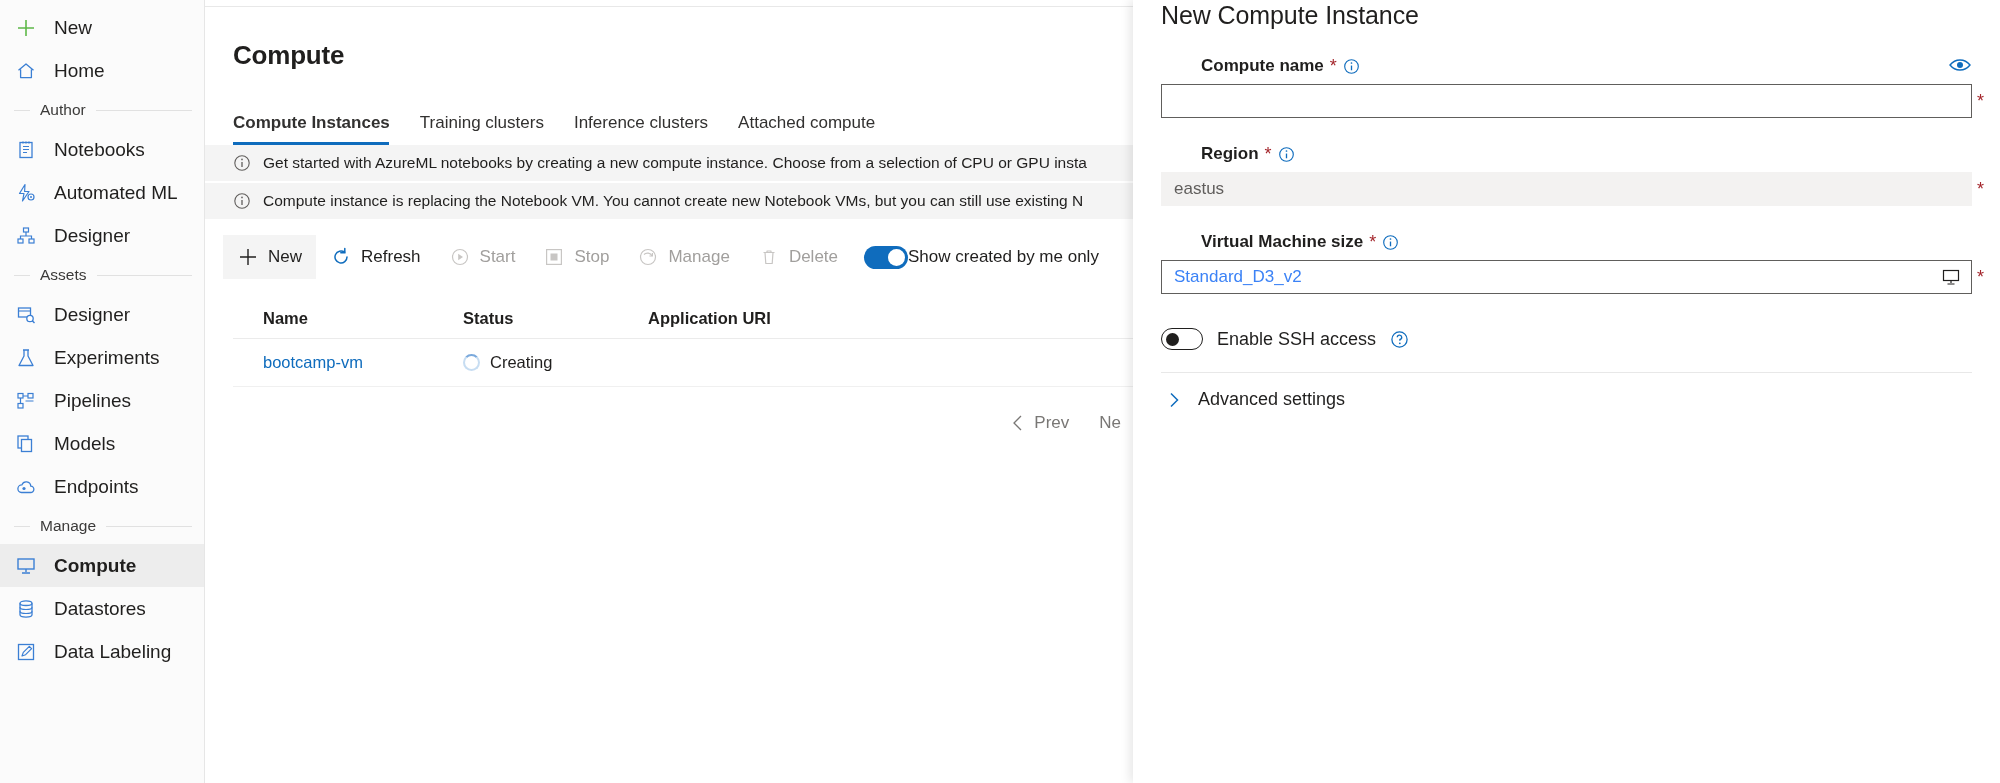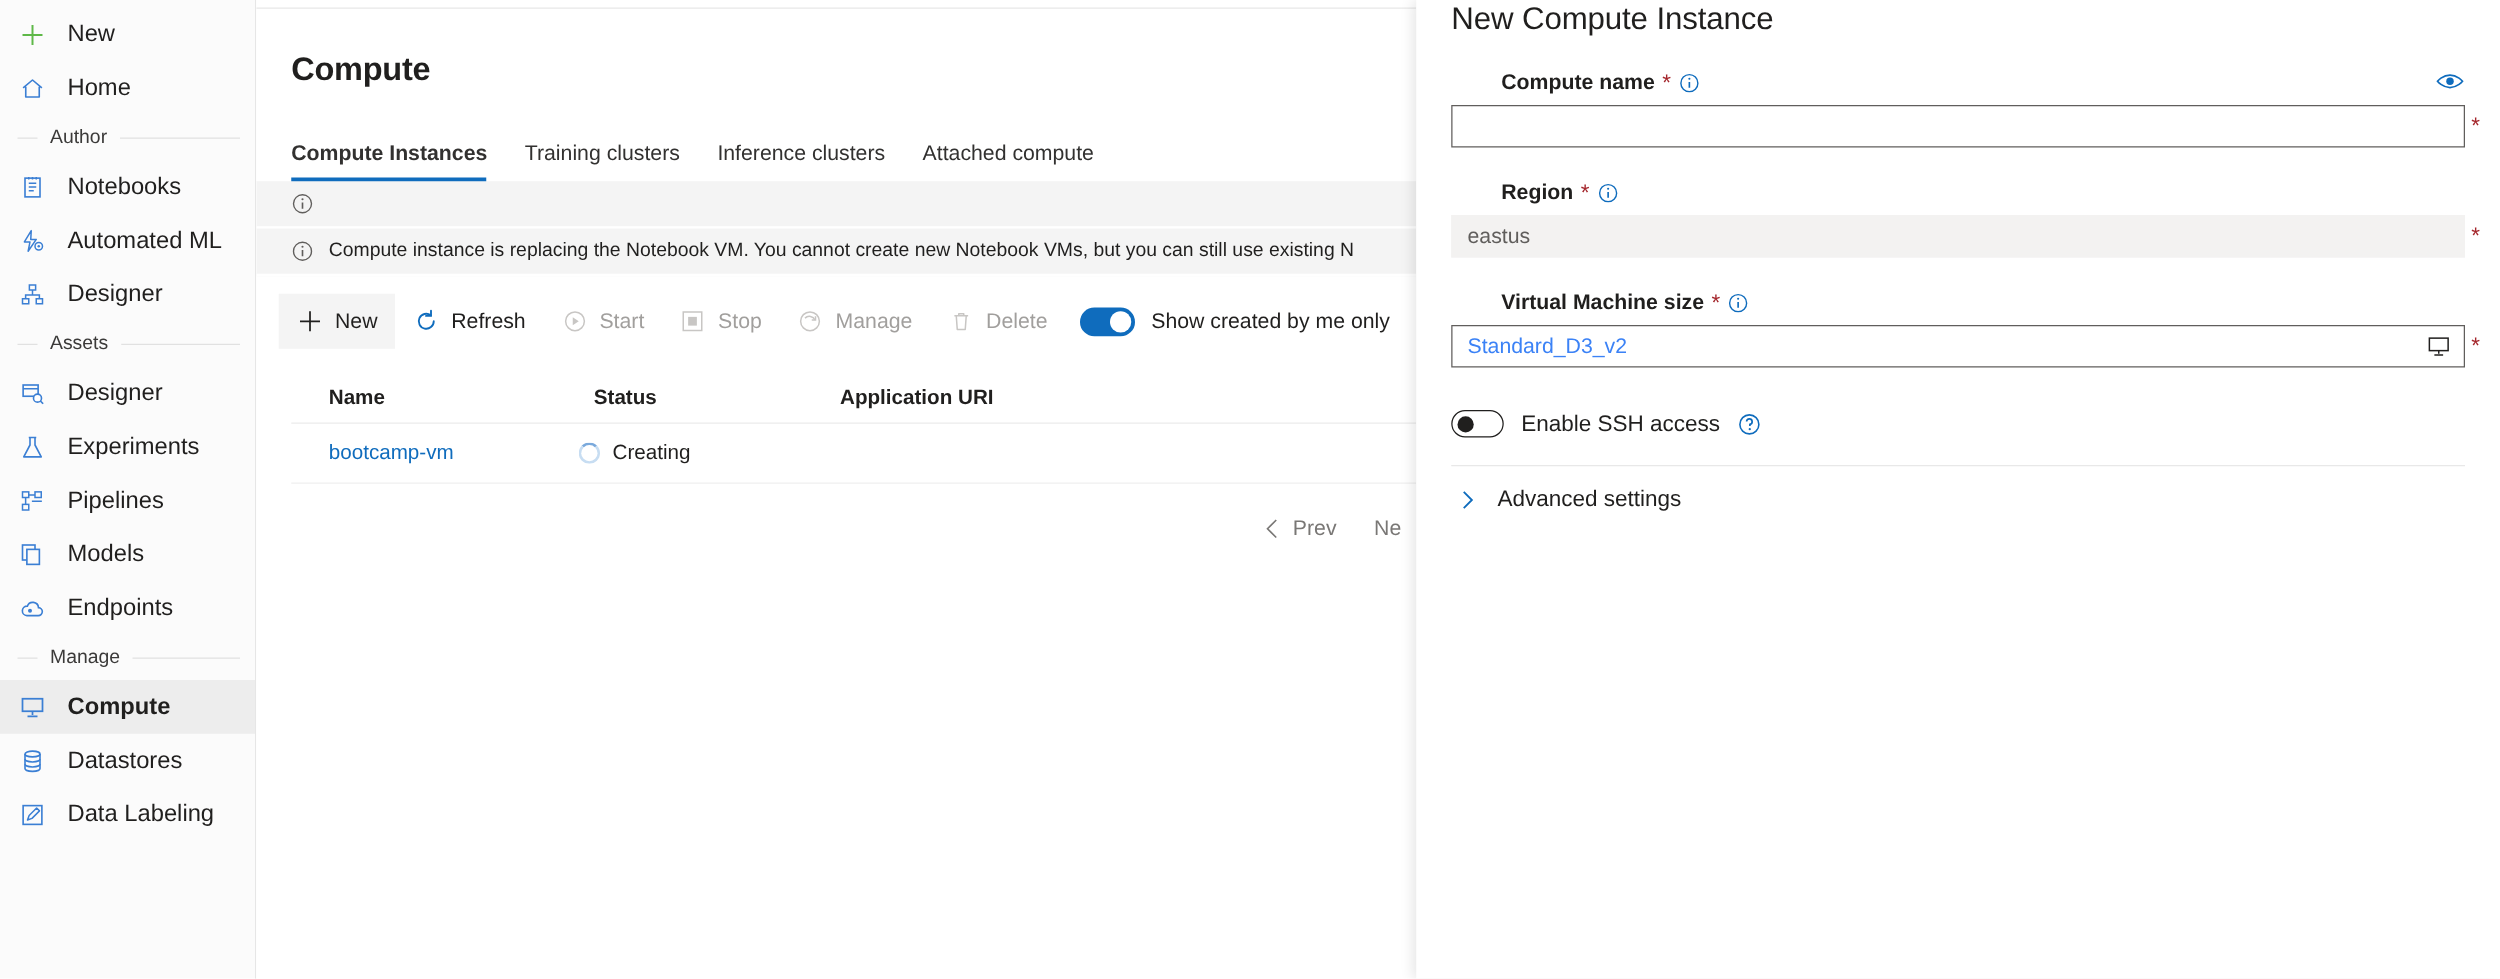--- a/index.html
+++ b/index.html
@@ -124,39 +124,38 @@
   }
   .tb-btn {
     display: flex; align-items: center; gap: 9px;
     padding: 0 14px; height: 44px;
     color: #201f1e; cursor: pointer; white-space: nowrap;
   }
   .tb-btn.first { background: #f4f4f4; }
   .tb-btn.disabled { color: #a19f9d; cursor: default; }
   .tb-btn .ic { display: flex; align-items: center; justify-content: center; width: 22px; height: 22px; }
 
-  .toggle-wrap { display: flex; align-items: center; gap: 13px; padding-left: 12px; }
+  .toggle-wrap { display: flex; align-items: center; padding-left: 12px; }
   .toggle {
     width: 44px; height: 23px; border-radius: 12px;
     background: #0f6cbd; position: relative; cursor: pointer; flex: 0 0 44px;
   }
   .toggle .knob {
     position: absolute; top: 3px; right: 3px;
     width: 17px; height: 17px; border-radius: 50%; background: #fff;
   }
   .toggle-label { font-size: 17px; color: #201f1e; white-space: nowrap; }
 
   
   .table { margin-top: 18px; padding: 0 0 0 28px; }
   .thead {
     display: flex; align-items: center;
     height: 40px;
     font-size: 16.5px; font-weight: 700; color: #201f1e;
     border-bottom: 1px solid #ebebeb;
-    gap: 12px;
   }
   .trow {
     display: flex; align-items: center;
     height: 48px;
     font-size: 16.5px;
     border-bottom: 1px solid #f0f0f0;
   }
   .c-name  { width: 230px; padding-left: 30px; }
   .c-status{ width: 185px; display: flex; align-items: center; gap: 10px; }
   .c-uri   { width: 300px; }
@@ -408,20 +407,21 @@
     </div>
 
     <div class="banner">
       <span class="ic">
         <svg width="18" height="18" viewBox="0 0 18 18">
             <circle cx="9" cy="9" r="7.2" stroke="#605e5c" stroke-width="1.1" fill="none"></circle>
             <path d="M9 8v5" stroke="#605e5c" stroke-width="1.3"></path>
             <circle cx="9" cy="5.4" r="0.85" fill="#605e5c"></circle>
           </svg>
       </span>
+      <span>Get started with AzureML notebooks by creating a new compute instance. Choose from a selection of CPU or GPU insta</span>
     </div>
 
     <div class="banner">
       <span class="ic">
         <svg width="18" height="18" viewBox="0 0 18 18">
             <circle cx="9" cy="9" r="7.2" stroke="#605e5c" stroke-width="1.1" fill="none"></circle>
             <path d="M9 8v5" stroke="#605e5c" stroke-width="1.3"></path>
             <circle cx="9" cy="5.4" r="0.85" fill="#605e5c"></circle>
           </svg>
       </span>

